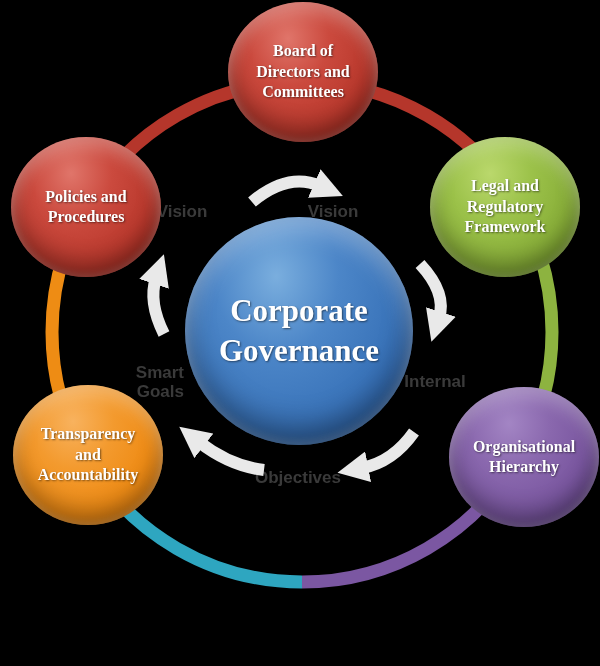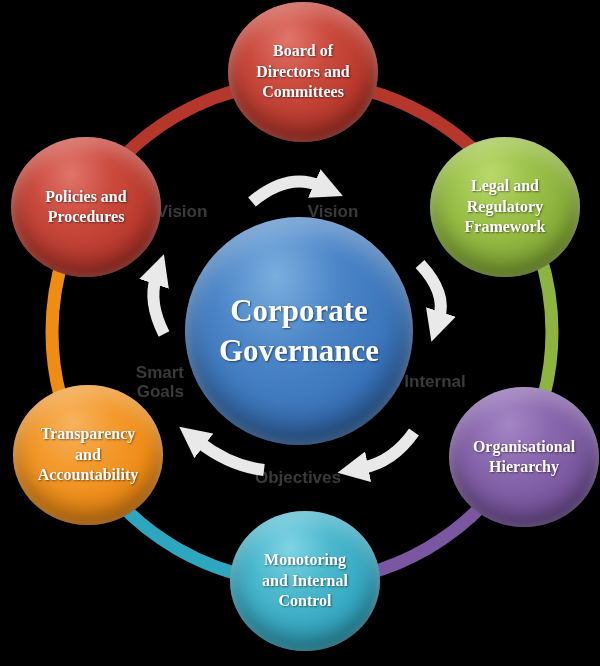--- a/index.html
+++ b/index.html
@@ -85,23 +85,20 @@
 
   <div class="node node-red pos-board">
     <span>Board of Directors and Committees</span>
   </div>
   <div class="node node-green pos-legal">
     <span>Legal and Regulatory Framework</span>
   </div>
   <div class="node node-purple pos-hierarchy">
     <span>Organisational Hierarchy</span>
   </div>
-  <div class="node node-cyan pos-monitoring">
-    <span>Monotoring and Internal Control</span>
-  </div>
   <div class="node node-orange pos-transparency">
     <span>Transparency and Accountability</span>
   </div>
   <div class="node node-red pos-policies">
     <span>Policies and Procedures</span>
   </div>
 
   <div class="node node-blue center-node">
     <span>Corporate Governance</span>
   </div>

